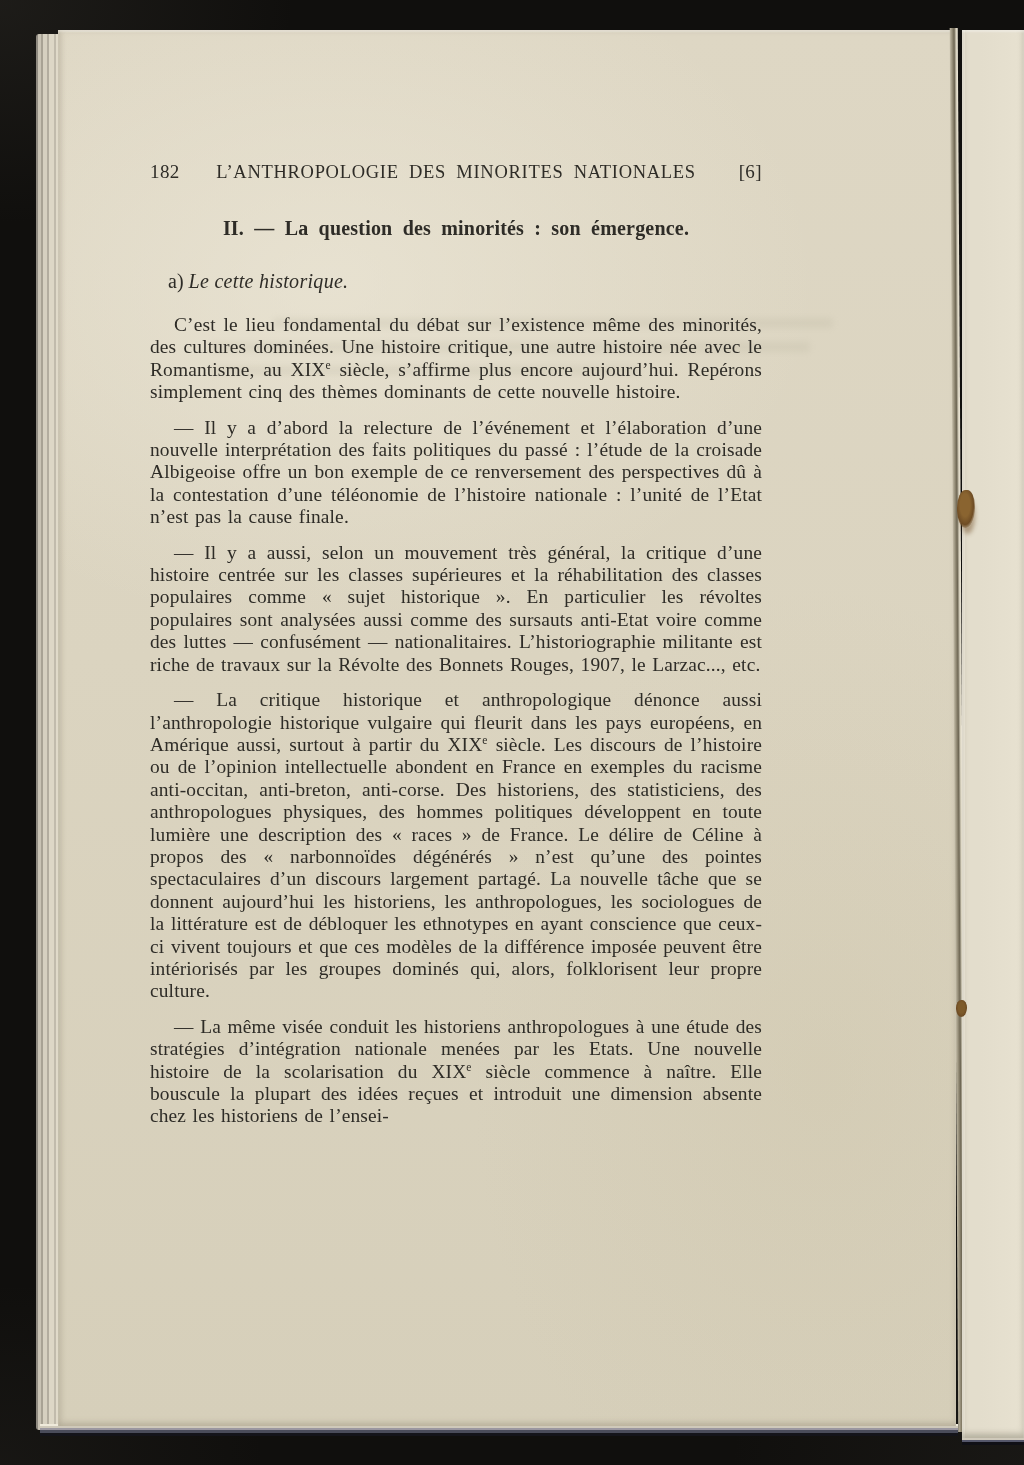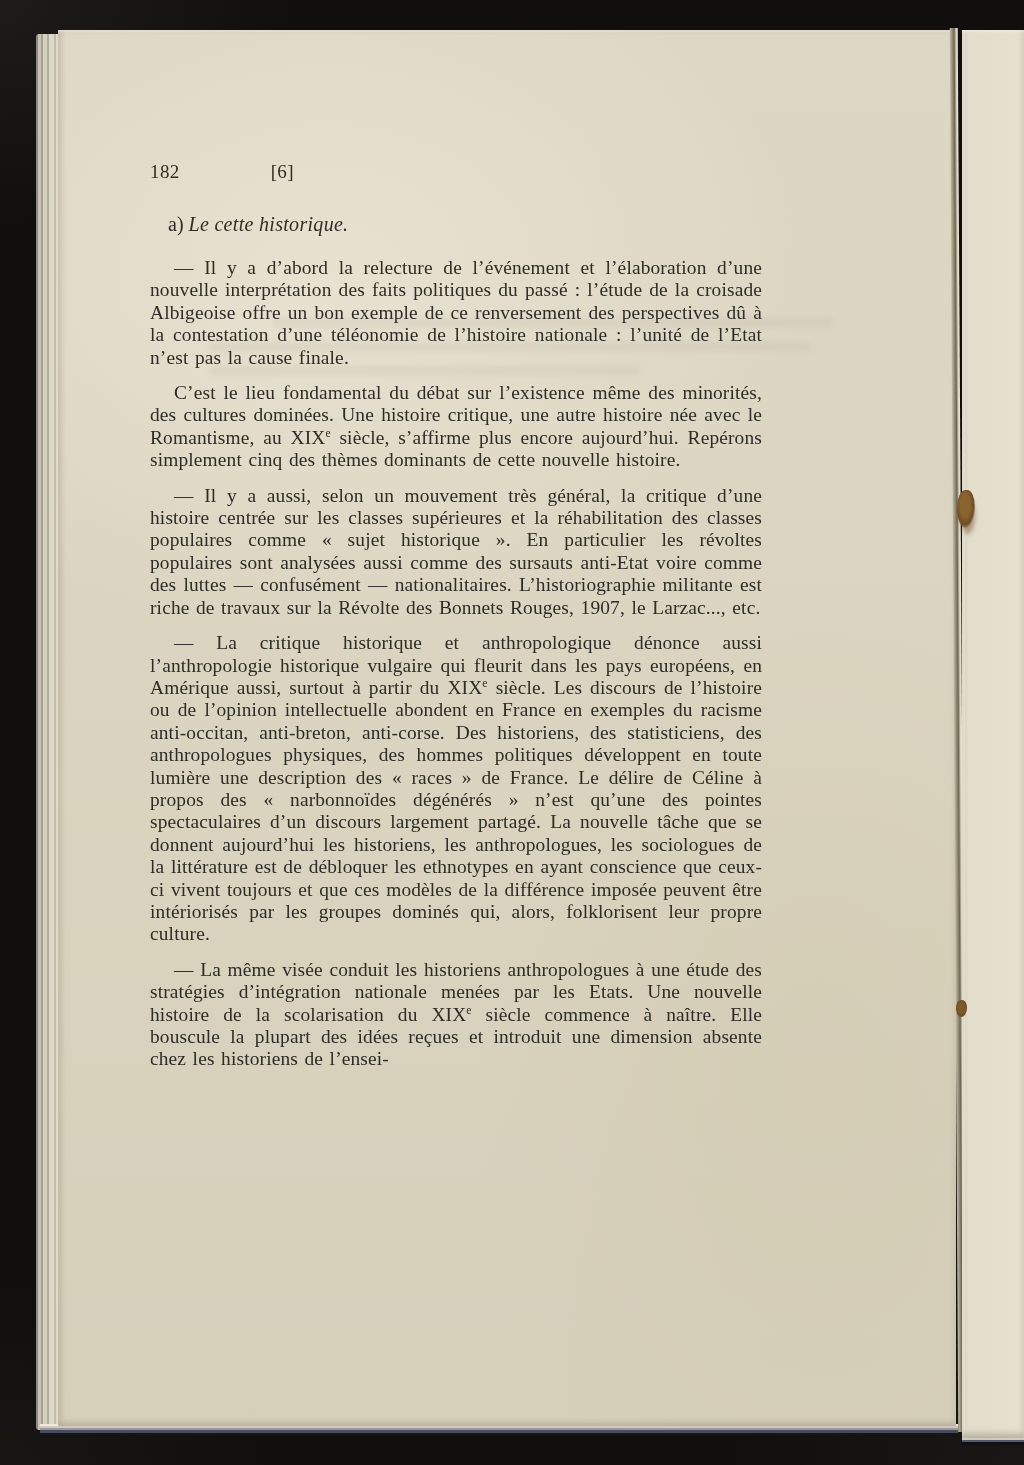--- a/index.html
+++ b/index.html
@@ -118,31 +118,33 @@
     <div class="show-through">
       <div class="st1"></div>
         <div class="st2"></div>
         <div class="st3"></div>
     </div>
   </div>
 
   <div class="text-block">
     <div class="page-header">
       <span class="pageno">182</span>
+      <span class="runtitle">L’ANTHROPOLOGIE DES MINORITES NATIONALES</span>
       <span class="issue">[6]</span>
     </div>
 
+    <h2 class="section-heading">II. — La question des minorités : son émergence.</h2>
 
     <div class="subheading">
       <span>a) </span><span class="it">Le cette historique.</span>
     </div>
 
     <div class="paragraphs">
+        <p><span>C’est le lieu fondamental du débat sur l’existence même des minorités, des cultures dominées. Une histoire critique, une autre histoire née avec le Romantisme, au XIX</span><sup>e</sup><span> siècle, s’affirme plus encore aujourd’hui. Repérons simplement cinq des thèmes dominants de cette nouvelle histoire.</span></p>
         <p><span>— Il y a d’abord la relecture de l’événement et l’élaboration d’une nouvelle interprétation des faits politiques du passé : l’étude de la croisade Albigeoise offre un bon exemple de ce renversement des perspectives dû à la contestation d’une téléonomie de l’histoire nationale : l’unité de l’Etat n’est pas la cause finale.</span></p>
-        <p><span>C’est le lieu fondamental du débat sur l’existence même des minorités, des cultures dominées. Une histoire critique, une autre histoire née avec le Romantisme, au XIX</span><sup>e</sup><span> siècle, s’affirme plus encore aujourd’hui. Repérons simplement cinq des thèmes dominants de cette nouvelle histoire.</span></p>
         <p><span>— Il y a aussi, selon un mouvement très général, la critique d’une histoire centrée sur les classes supérieures et la réhabilitation des classes populaires comme « sujet historique ». En particulier les révoltes populaires sont analysées aussi comme des sursauts anti-Etat voire comme des luttes — confusément — nationalitaires. L’historiographie militante est riche de travaux sur la Révolte des Bonnets Rouges, 1907, le Larzac..., etc.</span></p>
         <p><span>— La critique historique </span><span class="italic">et</span><span> anthropologique dénonce aussi l’anthropologie historique vulgaire qui fleurit dans les pays européens, en Amérique aussi, surtout à partir du XIX</span><sup>e</sup><span> siècle. Les discours de l’histoire ou de l’opinion intellectuelle abondent en France en exemples du racisme anti-occitan, anti-breton, anti-corse. Des historiens, des statisticiens, des anthropologues physiques, des hommes politiques développent en toute lumière une description des « races » de France. Le délire de Céline à propos des « narbonnoïdes dégénérés » n’est qu’une des pointes spectaculaires d’un discours largement partagé. La nouvelle tâche que se donnent aujourd’hui les historiens, les anthropologues, les sociologues de la littérature est de débloquer les </span><span class="italic">ethnotypes e</span><span>n ayant conscience que ceux-ci vivent toujours et que ces modèles de la différence imposée peuvent être intériorisés par les groupes dominés qui, alors, folklorisent leur propre culture.</span></p>
         <p><span>— La même visée conduit les historiens anthropologues à une étude des stratégies d’intégration nationale menées par les Etats. Une nouvelle histoire de la scolarisation du XIX</span><sup>e</sup><span> siècle commence à naître. Elle bouscule la plupart des idées reçues et introduit une dimension absente chez les historiens de l’ensei-</span></p>
       </div>
   </div>
 
   <div class="gutter"></div>
   <div class="facing"></div>
   <div class="stain stain-top"></div>
   <div class="stain stain-bottom"></div>

